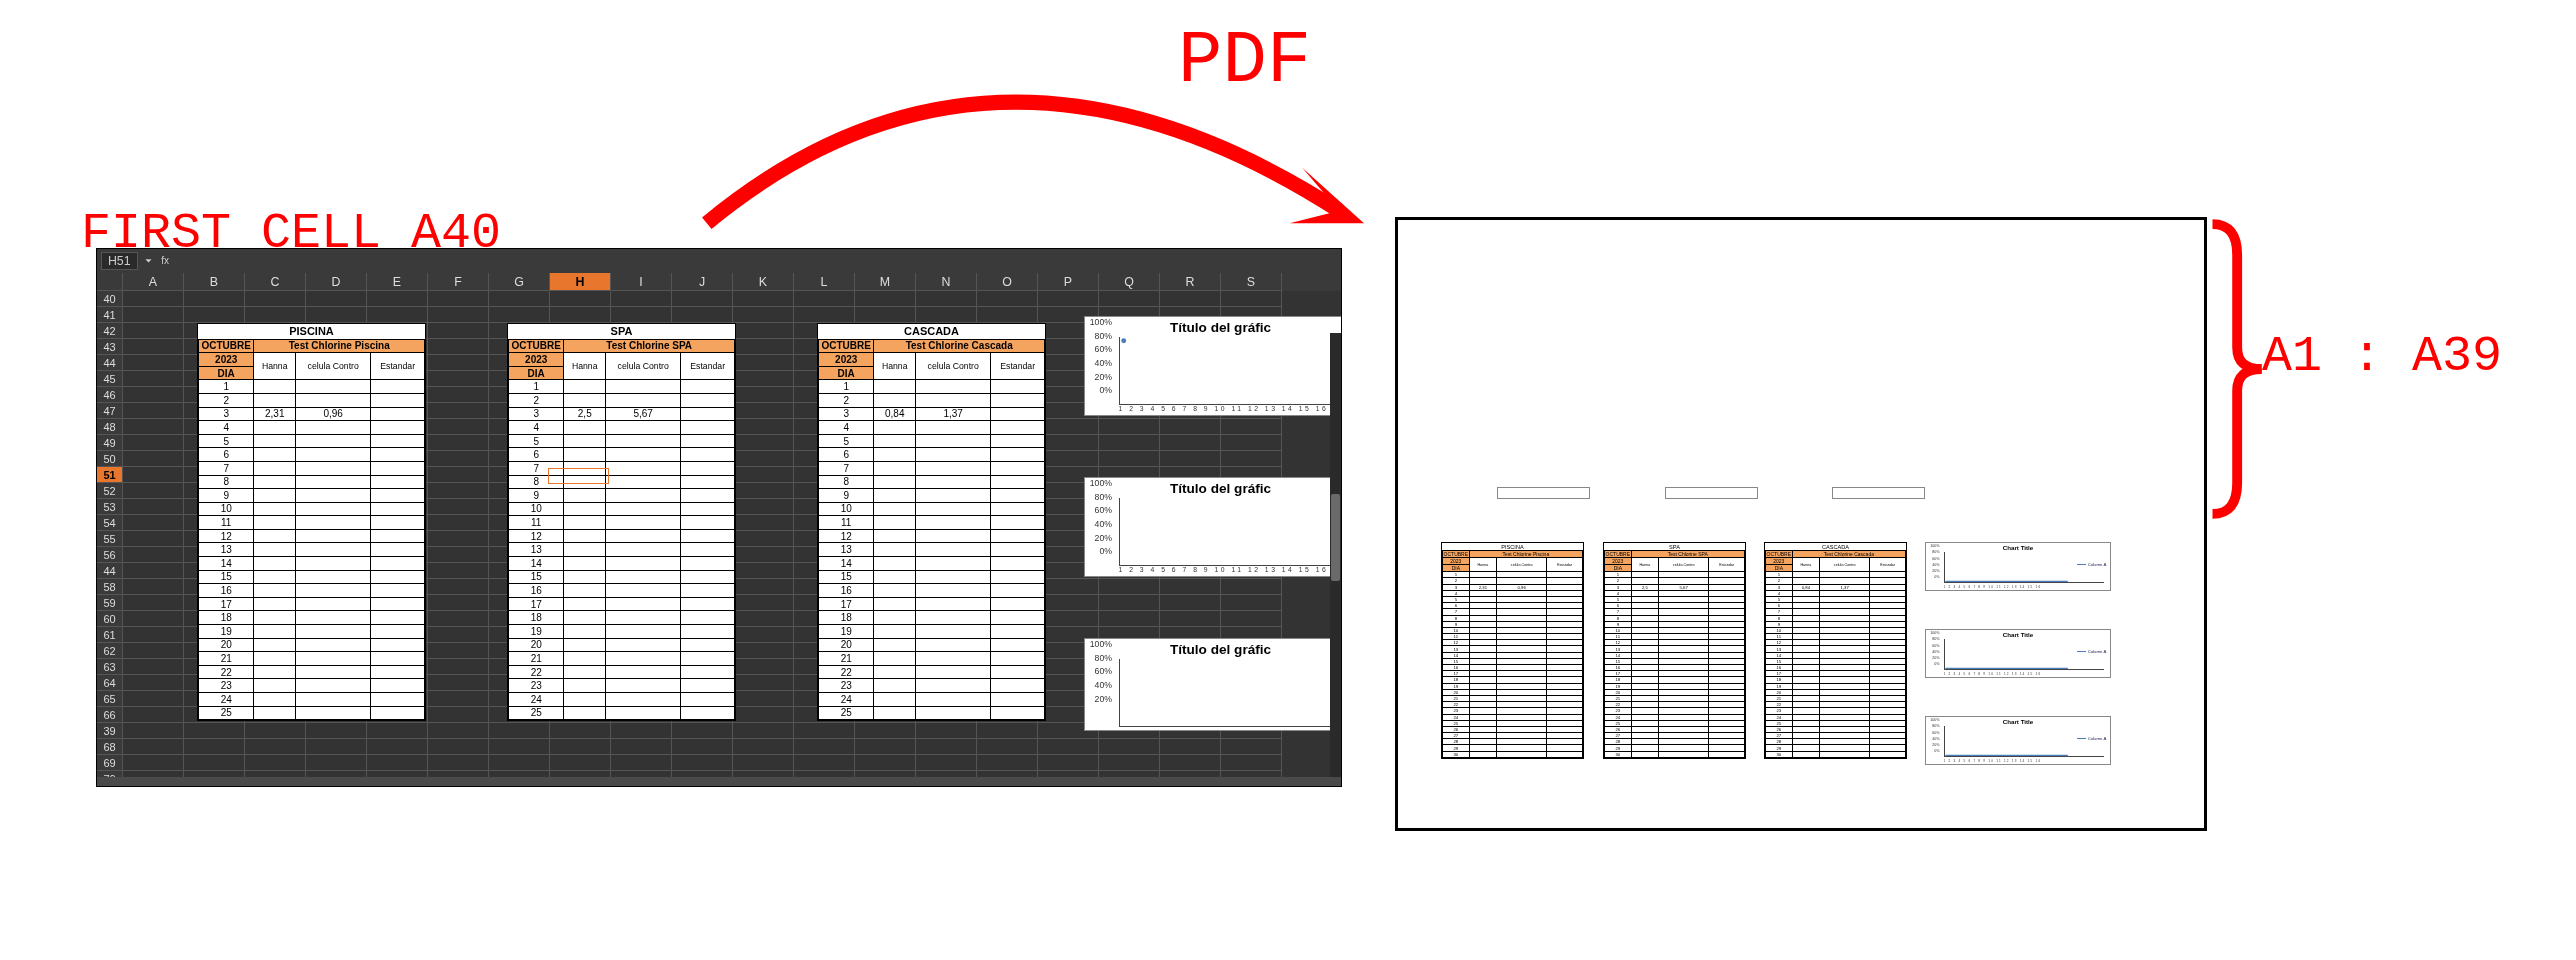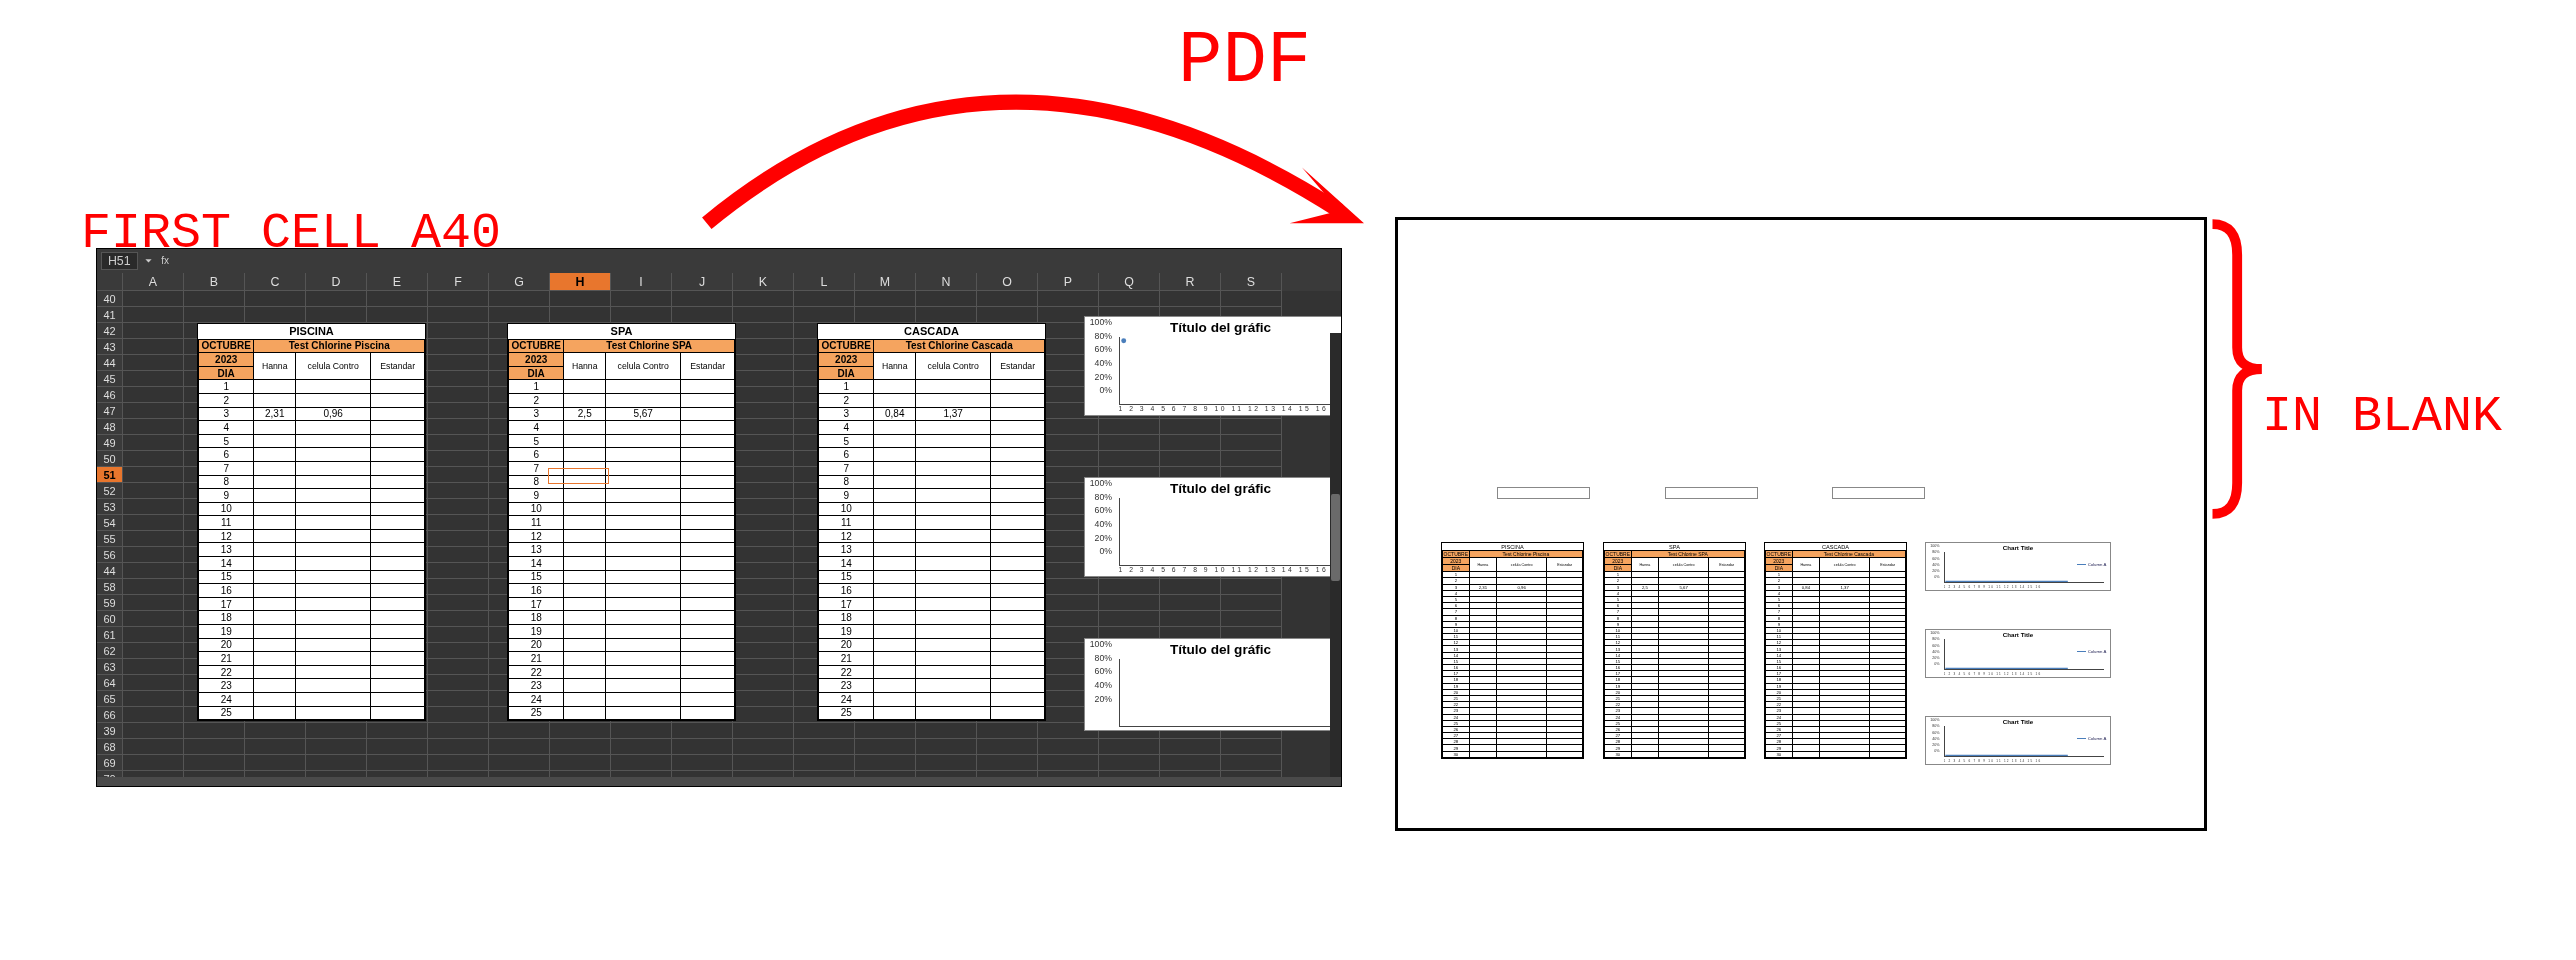--- a/index.html
+++ b/index.html
@@ -109,22 +109,21 @@
   .vscroll .thumb{ position:absolute; left:1.2px; right:1.2px; top:161px; height:87px; background:#6a6a6a; border-radius:1.9px;}
   .hscroll { position:absolute; left:0; right:0; bottom:0; height:8.7px; background:#4a4a4a;}
 </style>
 </head>
 <body>
 
 <div id="anno-pdf" class="anno">PDF</div>
 <div id="anno-first" class="anno">FIRST CELL A40</div>
 <div id="anno-blank" class="anno">
   <br>
-  <br>
-  <span>IN BLANK</span>
+  <span>A1 : A39</span><br>
 </div>
 <div id="box-a40" class="red-box"></div>
 
 <svg id="arrow" viewBox="0 0 1200 380">
   <path d="M 40 300 Q 500 -80 1060 280" stroke="#f00" stroke-width="24" fill="none"></path>
   <path d="M 1060 280 L 1000 210 L 1100 300 L 980 300 Z" fill="#f00"></path>
 </svg>
 
 <svg id="brace" viewBox="0 0 120 490">
   <path d="M 30 10 Q 70 10 70 60 L 70 210 Q 70 245 110 245 Q 70 245 70 280 L 70 430 Q 70 480 30 480" stroke="#f00" stroke-width="16" fill="none"></path>

